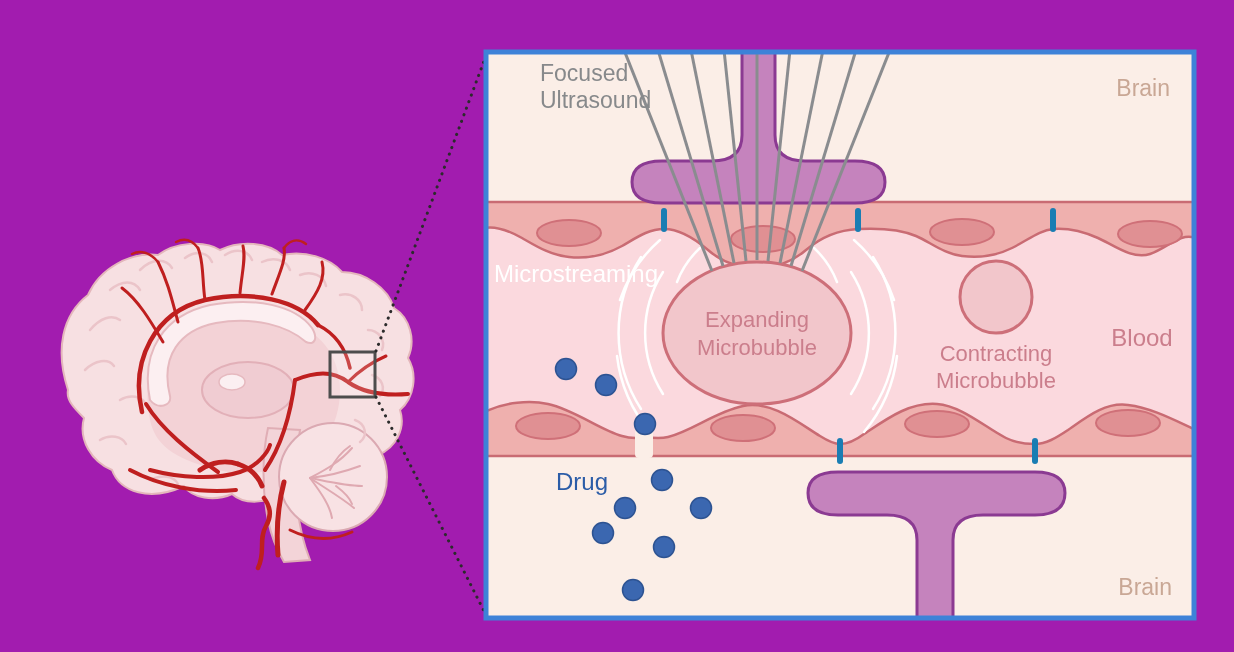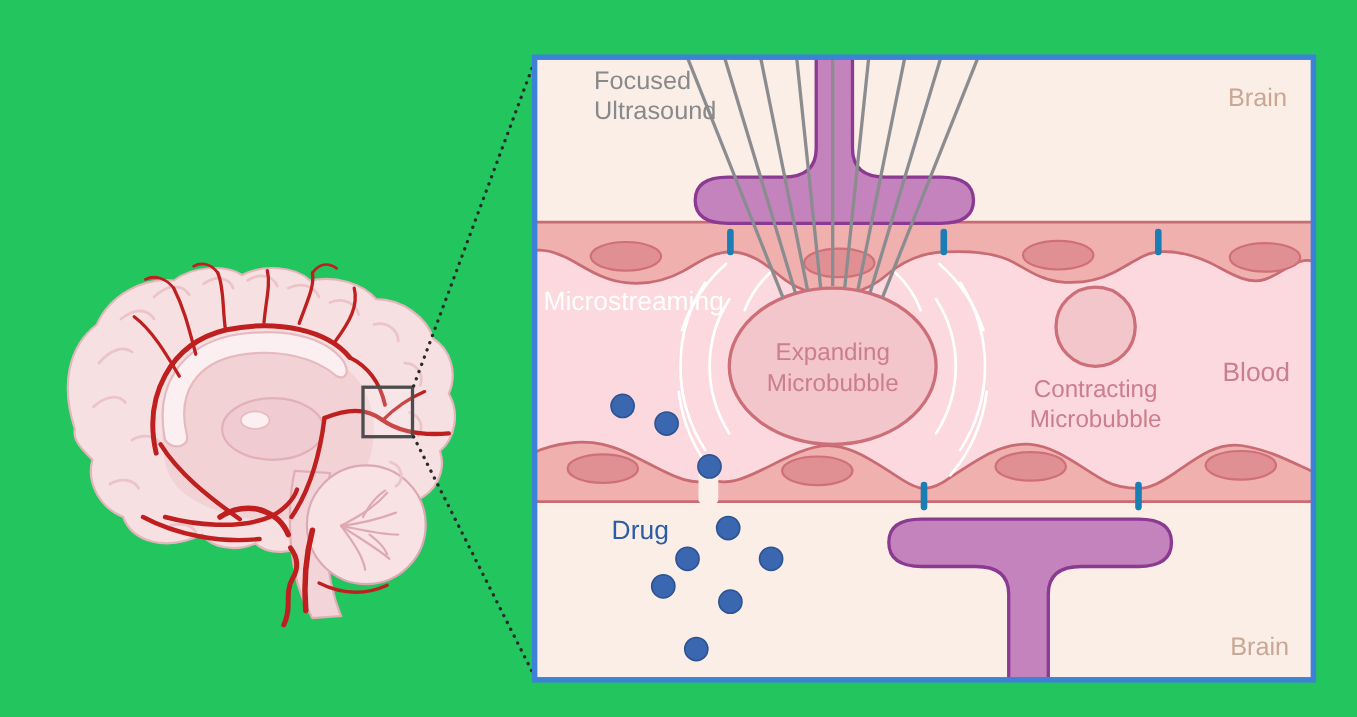--- a/index.html
+++ b/index.html
@@ -1,16 +1,16 @@
 <!DOCTYPE html>
 <html style="--c-panel_border: #3e82d8; --c-brain_tissue: #fbeee7; --c-blood: #fbd9de; --c-vessel_wall: #efb0ae; --c-wall_outline: #c96b73; --c-nucleus: #e09093; --c-nucleus_outline: #cf7078; --c-bubble_fill: #f2c6cb; --c-bubble_outline: #cd6f79; --c-astrocyte_fill: #c583bd; --c-astrocyte_outline: #8b3a92; --c-tight_junction: #1a7db3; --c-drug_dot: #3b67b0; --c-drug_outline: #2d5392; --c-beam: #8a8c8f; --c-label_gray: #87898b; --c-label_tan: #c9a795; --c-label_rose: #cb7e8c; --c-label_blue: #2b5ca7; --c-brain_cortex: #f7e0e2; --c-artery: #bf1f1f;"><head>
 <meta charset="utf-8">
 <style>
   html,body{margin:0;padding:0;background:#ffffff;}
-  .stage{position:relative;width:1234px;height:652px;background:#22c55e;overflow:hidden;}
+  .stage{position:relative;width:1234px;height:652px;background:#a21caf;overflow:hidden;}
   svg{display:block;}
   text{font-family:"Liberation Sans",sans-serif;}
 
   .lbl-gray{fill:var(--c-label_gray,#87898b);font-size:23px;}
   .lbl-tan{fill:var(--c-label_tan,#c9a795);font-size:23px;}
   .lbl-rose{fill:var(--c-label_rose,#cb7e8c);font-size:22px;}
   .lbl-rose-lg{fill:var(--c-label_rose,#cb7e8c);font-size:24px;}
   .lbl-white{fill:#ffffff;font-size:24px;}
   .lbl-blue{fill:var(--c-label_blue,#2b5ca7);font-size:24px;}
 

